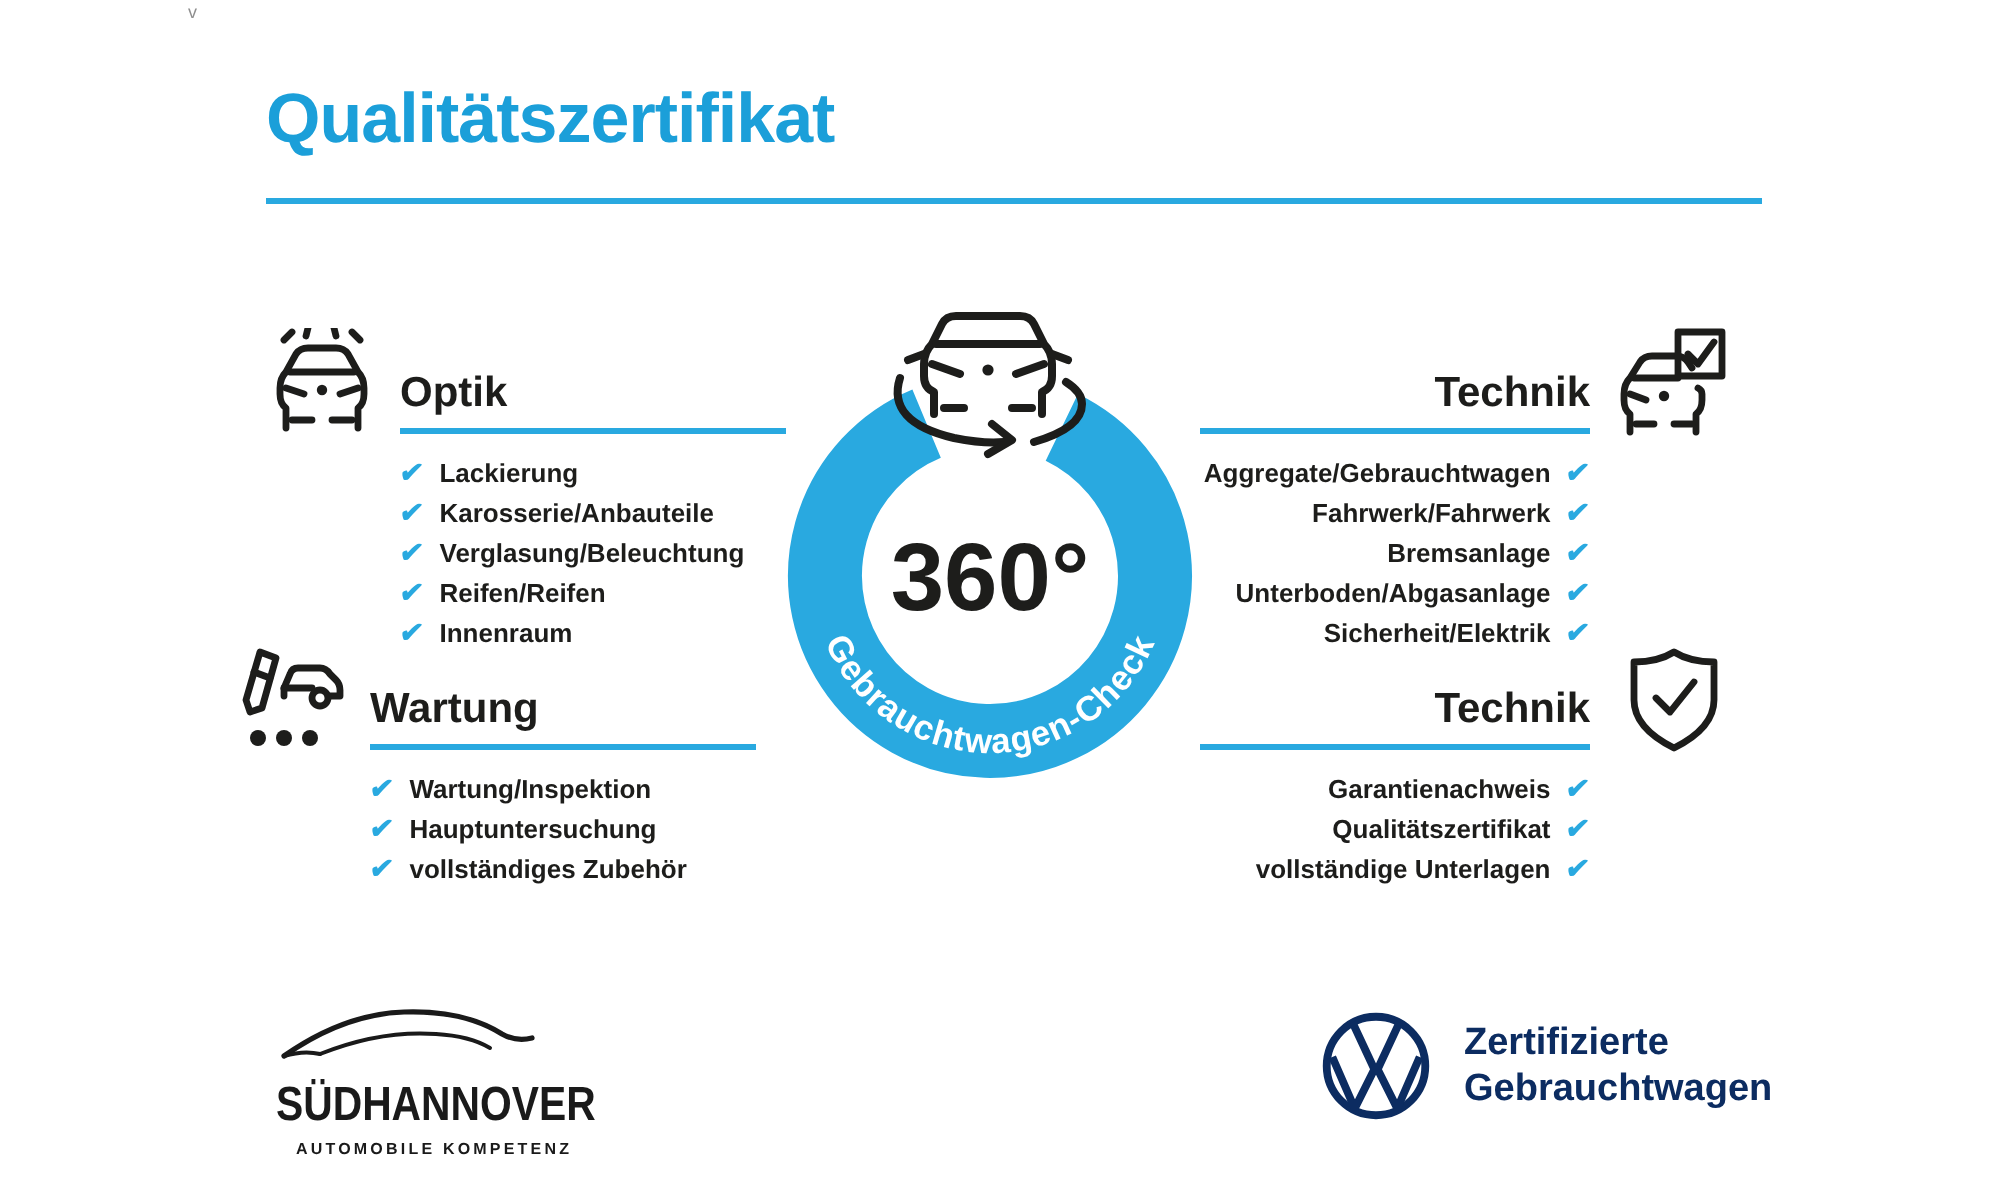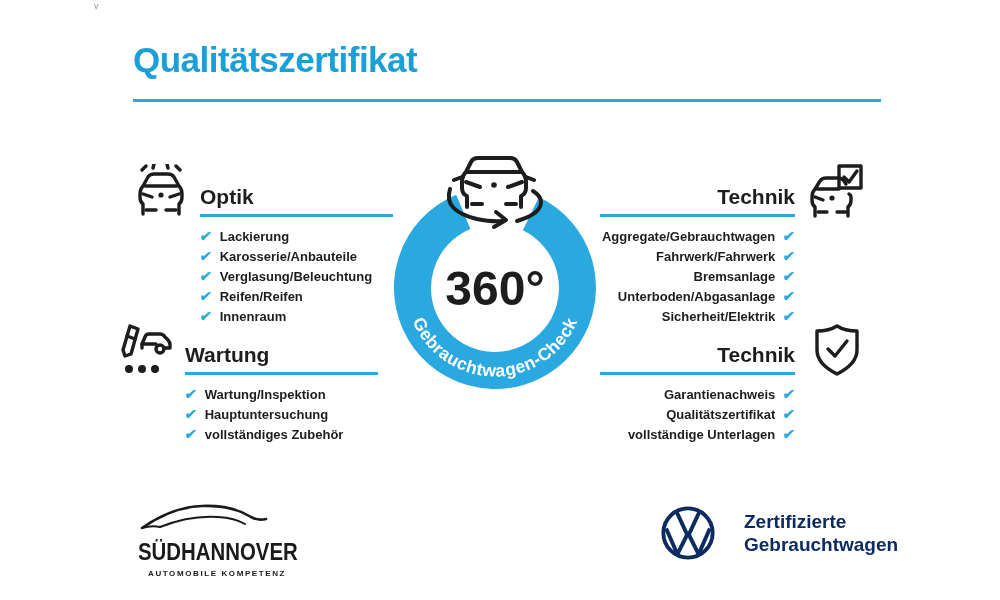--- a/index.html
+++ b/index.html
@@ -41,21 +41,21 @@
   #center-badge{left:380px;top:130px;width:250px;height:280px;}
   #degree-text{font-size:48px;font-weight:700;fill:#1d1d1b;}
   #ring-label-text{font-size:17.5px;font-weight:700;fill:#ffffff;letter-spacing:0.5px;}
 
   
   #dealer-logo{left:138px;top:502px;width:150px;}
   #dealer-name{font-size:24px;font-weight:700;color:#1a1a1a;transform:scaleX(.85);transform-origin:left;white-space:nowrap;letter-spacing:0px;margin-top:2px;}
   #dealer-tagline{font-size:8px;font-weight:700;color:#1a1a1a;letter-spacing:1.6px;margin-top:3px;margin-left:10px;white-space:nowrap;}
 
   
-  #vw-block{left:660px;top:505px;display:flex;align-items:center;gap:28px;}
+  #vw-block{left:660px;top:505px;display:flex;align-items:center;gap:16px;}
   #vw-text{font-size:19px;font-weight:700;color:#0c2c61;line-height:23px;}
 </style>
 </head>
 <body>
 
 <div id="stage">
 
   <div class="abs" id="stray">v</div>
 
   <div class="abs" id="page-title">Qualitätszertifikat</div>

